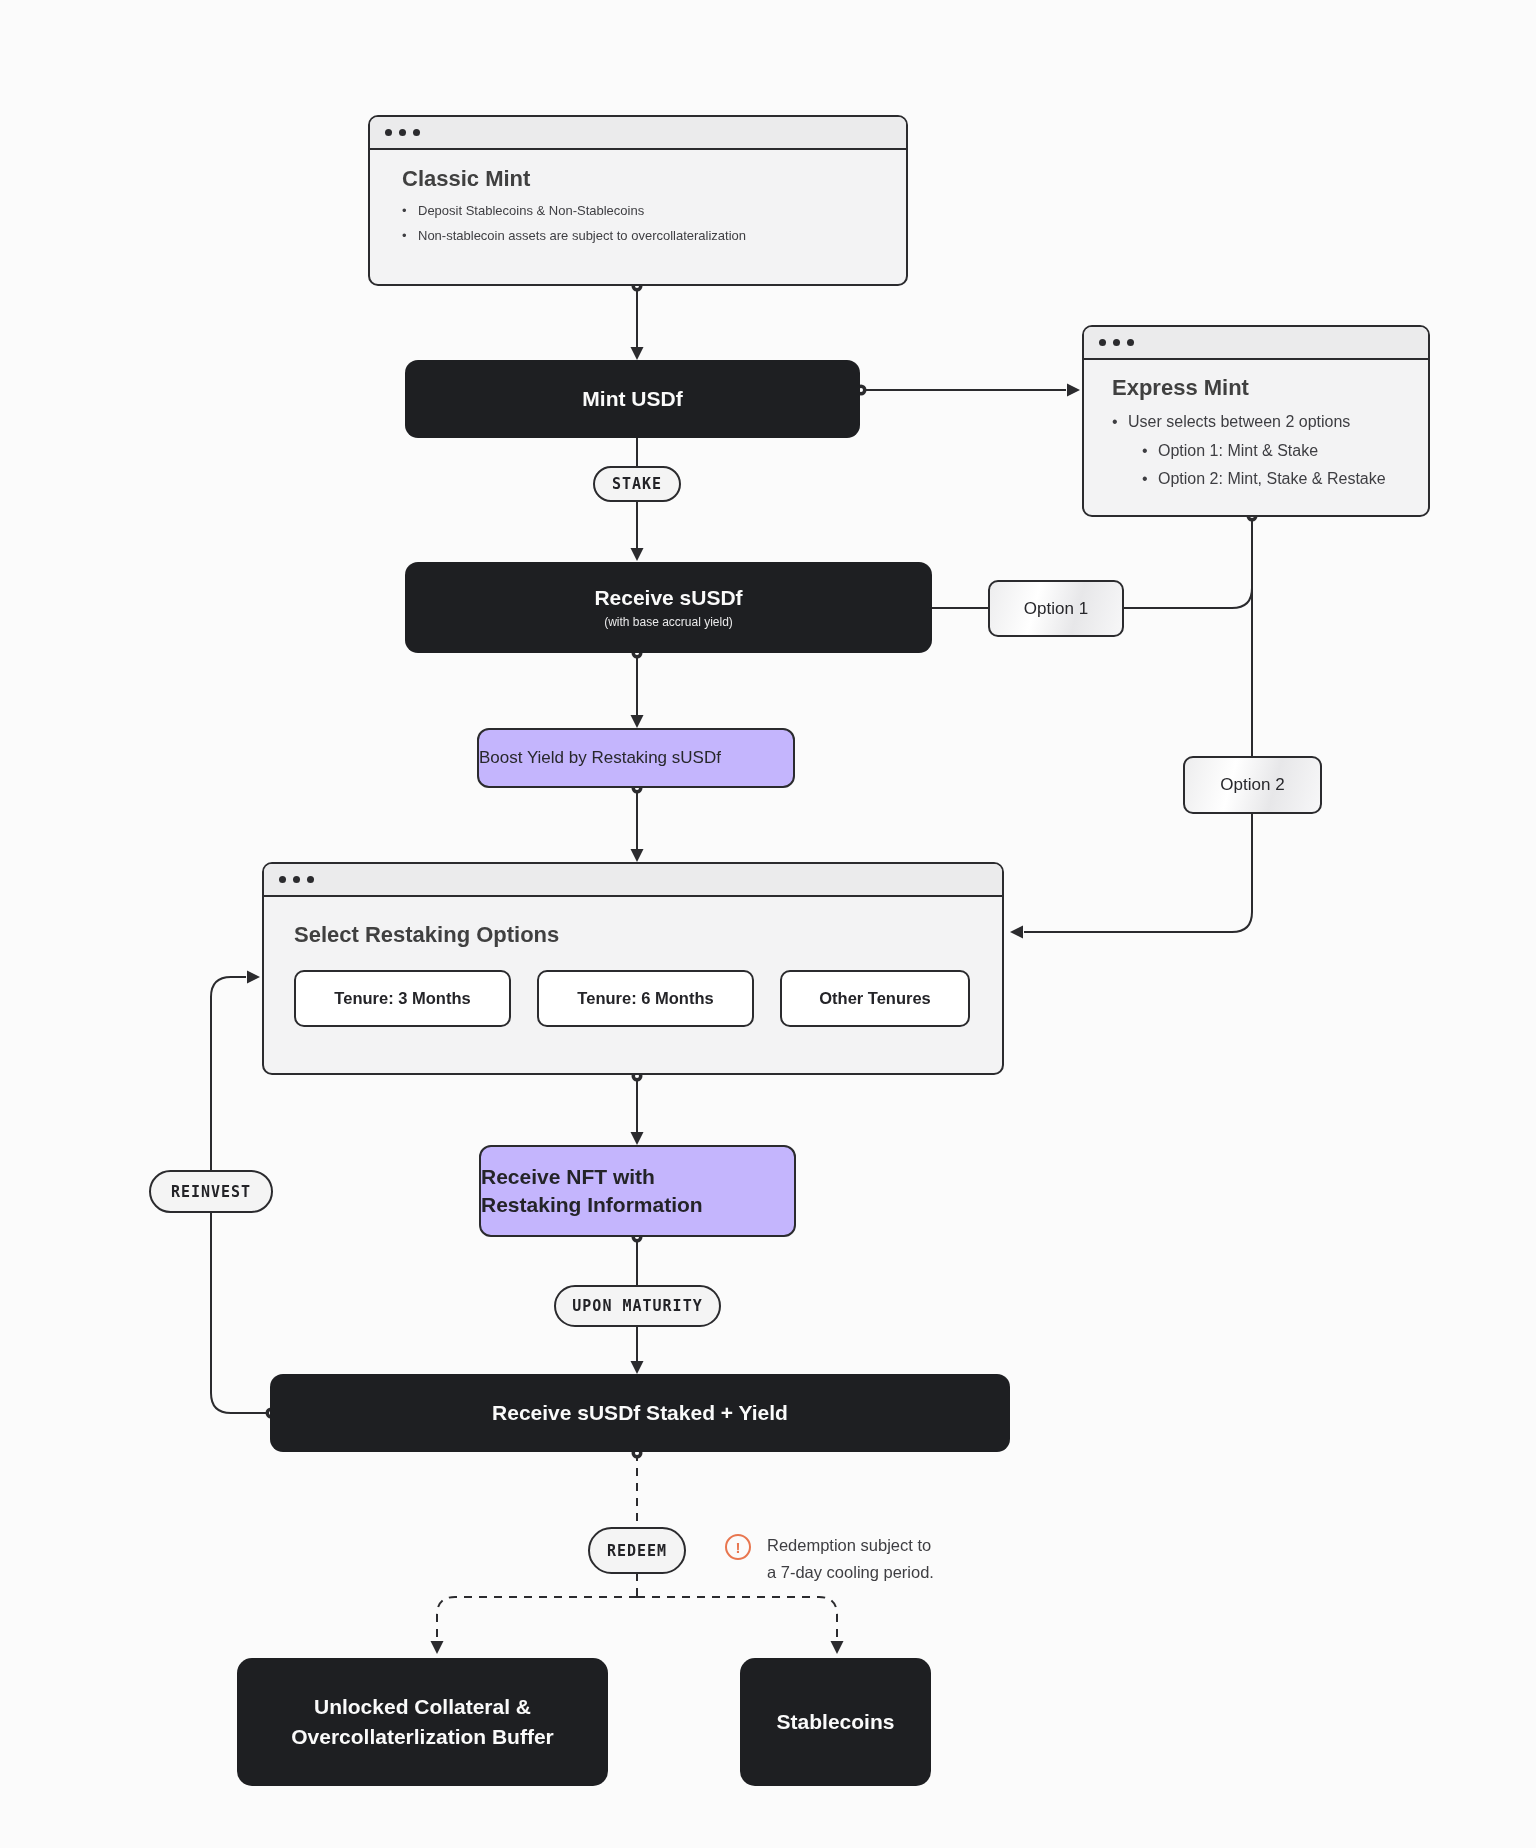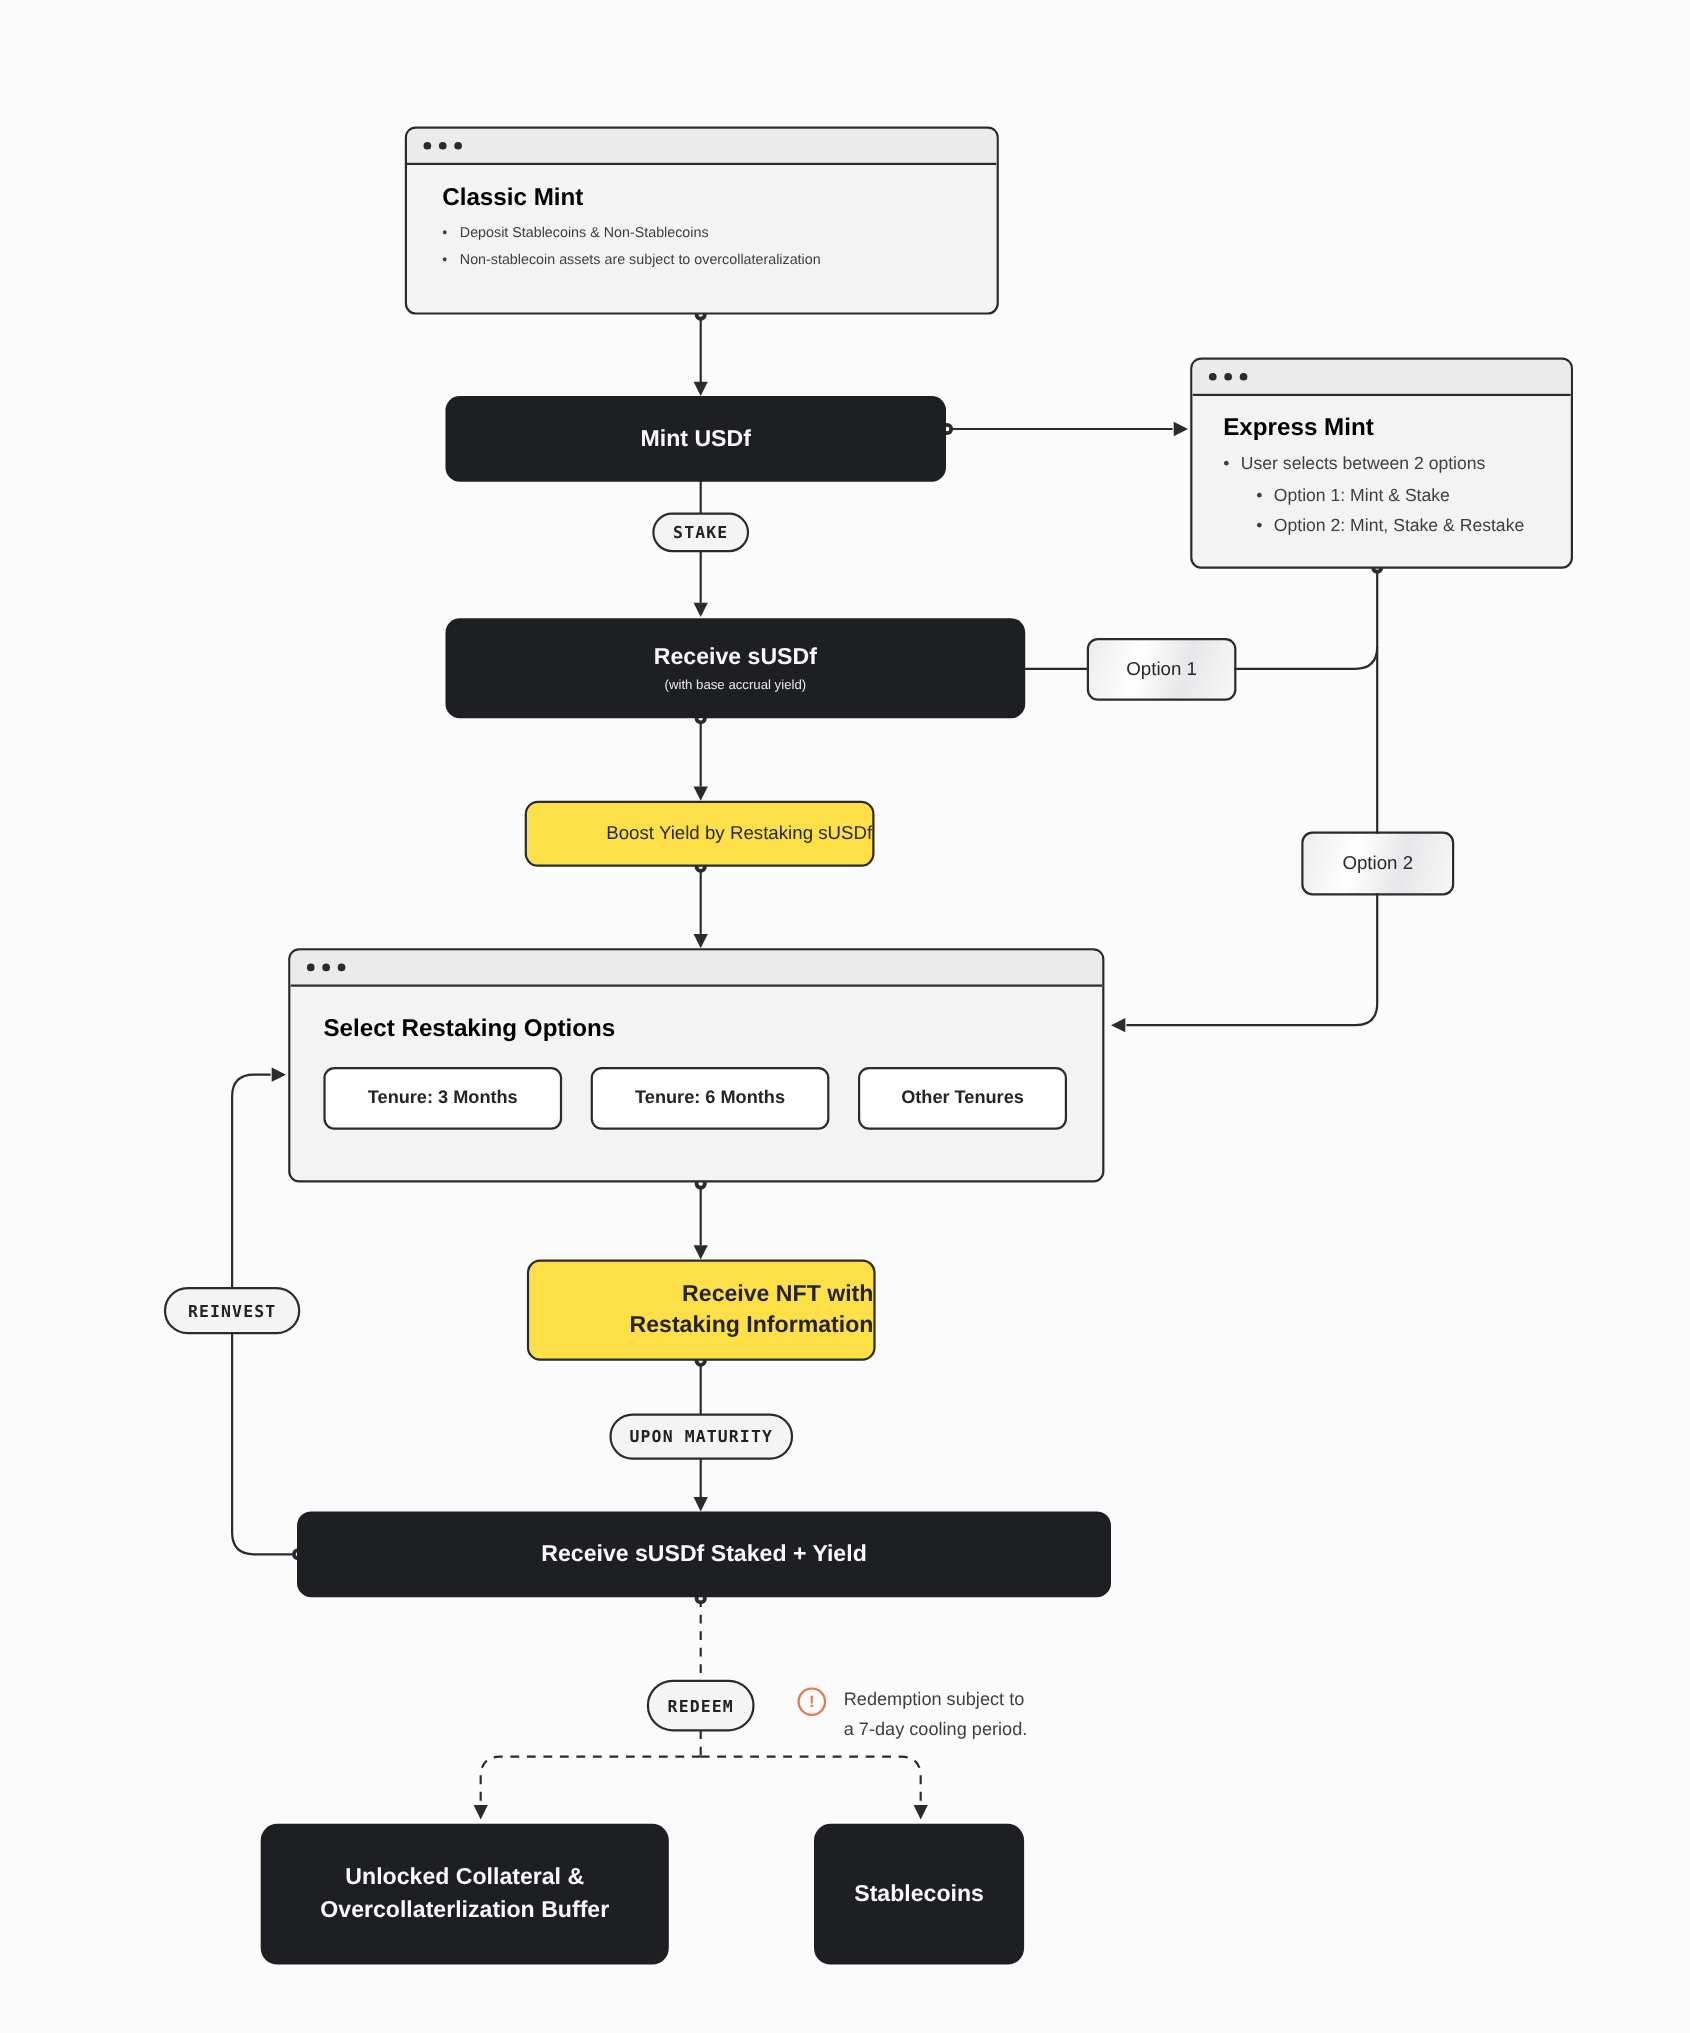--- a/index.html
+++ b/index.html
@@ -6,35 +6,35 @@
   .canvas{position:relative;width:1536px;height:1848px;background:#FBFBFB;
           font-family:"Liberation Sans","DejaVu Sans",sans-serif;color:#232327;}
   .abs{position:absolute;box-sizing:border-box;}
   svg.wires{position:absolute;left:0;top:0;width:1536px;height:1848px;}
 
   
   .window{background:#F3F3F4;border:2px solid #2B2B2E;border-radius:10px;overflow:hidden;}
   .titlebar{height:31px;background:#EBEBEC;border-bottom:2px solid #2B2B2E;
             display:flex;align-items:center;padding-left:15px;gap:7px;}
   .tb-dot{width:7px;height:7px;border-radius:50%;background:#2B2B2E;}
-  .win-title{font-size:22px;font-weight:bold;color:#000000;}
+  .win-title{font-size:22px;font-weight:bold;color:#404040;}
   .bullets{list-style:none;margin:10px 0 0;padding:0;font-size:13px;color:#3E3E42;}
   .bullets li{position:relative;margin-bottom:7px;line-height:1.35;}
   .bullets li::before{content:"•";position:absolute;left:-16px;color:#3E3E42;}
 
   
   .dark-node{background:#1E1F22;color:#FAFAFA;border-radius:13px;
              display:flex;flex-direction:column;align-items:center;justify-content:center;
              text-align:center;}
   .dark-node .main{font-size:21px;font-weight:bold;}
   .dark-node .sub{font-size:12px;font-weight:normal;color:#E9E9EA;margin-top:5px;}
 
   
-  .light-node{background:#fde047;border:2px solid #2B2B2E;border-radius:12px;
-              display:flex;flex-direction:column;align-items:flex-end;justify-content:center;
+  .light-node{background:#c4b5fd;border:2px solid #2B2B2E;border-radius:12px;
+              display:flex;flex-direction:column;align-items:flex-start;justify-content:center;
               text-align:center;color:#28282C;}
   .light-node .main-bold{font-size:21px;font-weight:bold;line-height:28px;color:#242428;}
   .light-node .main-reg{font-size:17px;}
 
   
   .pill{background:#F4F4F4;border:2px solid #2B2B2E;border-radius:999px;
         display:flex;align-items:center;justify-content:center;
         font-family:"DejaVu Sans Mono","Liberation Mono",monospace;
         font-size:15px;font-weight:bold;letter-spacing:1px;color:#232327;}
 

